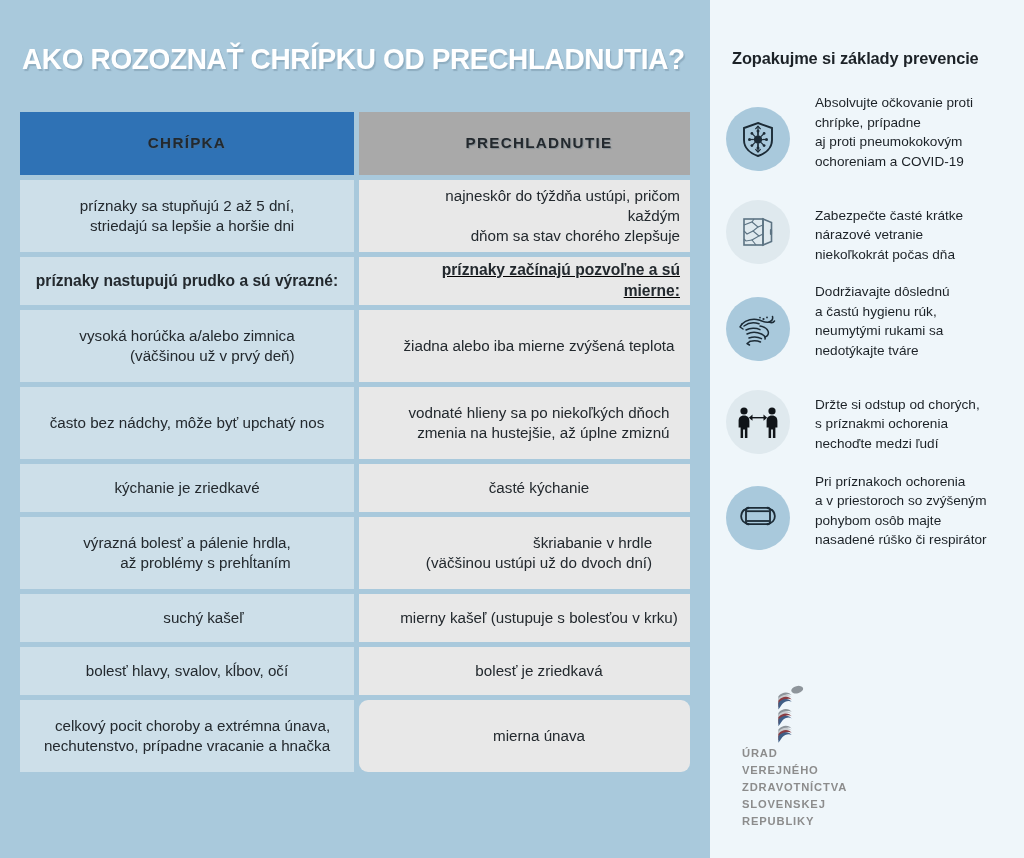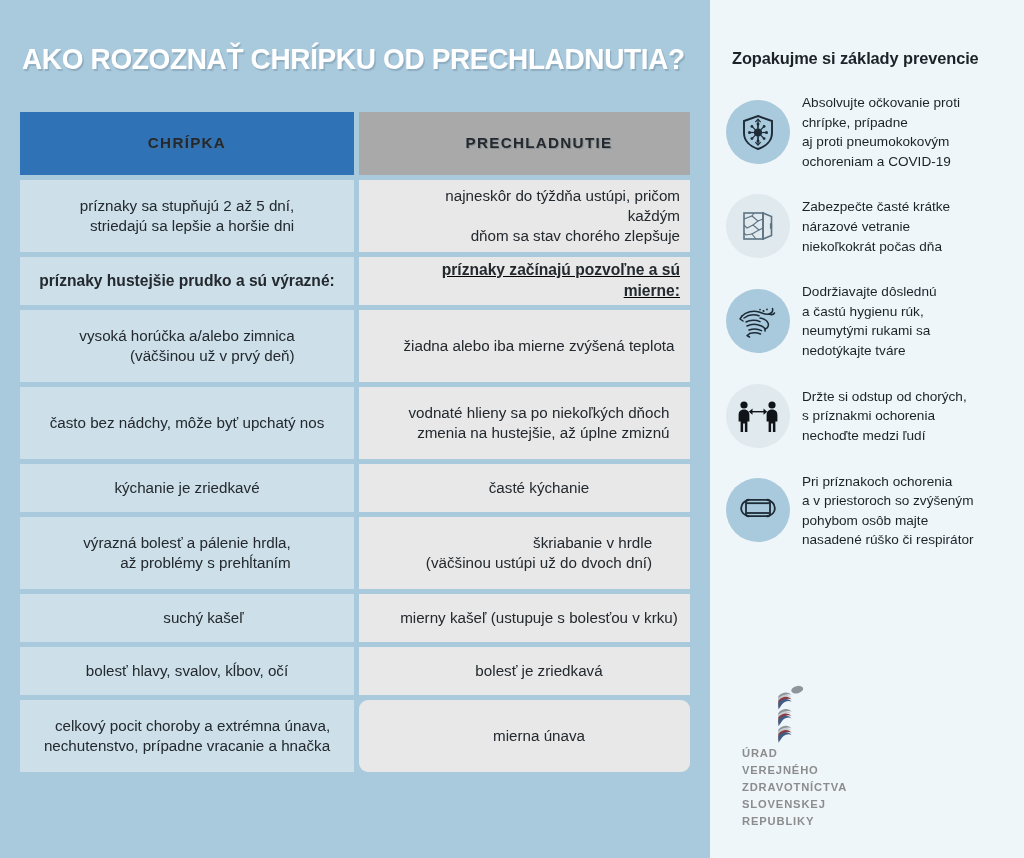--- a/index.html
+++ b/index.html
@@ -82,23 +82,24 @@
     left: 22px; top: 49px;
     font-size: 16.4px;
     font-weight: bold;
     color: #1c2227;
     white-space: nowrap;
     letter-spacing: -0.1px;
   }
   #tips { position: absolute; left: 16px; top: 92px; width: 298px; }
   .tip {
     display: flex;
-    align-items: center;
+    align-items: flex-end;
     margin-bottom: 17px;
     min-height: 76px;
+    gap: 13px;
   }
   .tip-icon {
     flex: 0 0 64px;
     width: 64px; height: 64px;
     border-radius: 50%;
     background: #a9c9dc;
     display: flex;
     align-items: center;
     justify-content: center;
     margin-right: 12px;
@@ -153,21 +154,21 @@
           <div class="trow">
             <div class="cell col-a body-a" style="height: 72px;">
               <span>príznaky sa stupňujú 2 až 5 dní,<br>striedajú sa lepšie a horšie dni</span>
             </div>
             <div class="cell col-b body-b" style="height: 72px;">
               <span>najneskôr do týždňa ustúpi, pričom každým<br>dňom sa stav chorého zlepšuje</span>
             </div>
           </div>
           <div class="trow">
             <div class="cell col-a body-a bold" style="height: 48px;">
-              <span>príznaky hustejšie prudko a sú výrazné:</span>
+              <span>príznaky nastupujú prudko a sú výrazné:</span>
             </div>
             <div class="cell col-b body-b bold" style="height: 48px; text-decoration: underline;">
               <span>príznaky začínajú pozvoľne a sú mierne:</span>
             </div>
           </div>
           <div class="trow">
             <div class="cell col-a body-a" style="height: 72px;">
               <span>vysoká horúčka a/alebo zimnica<br>(väčšinou už v prvý deň)</span>
             </div>
             <div class="cell col-b body-b" style="height: 72px;">

